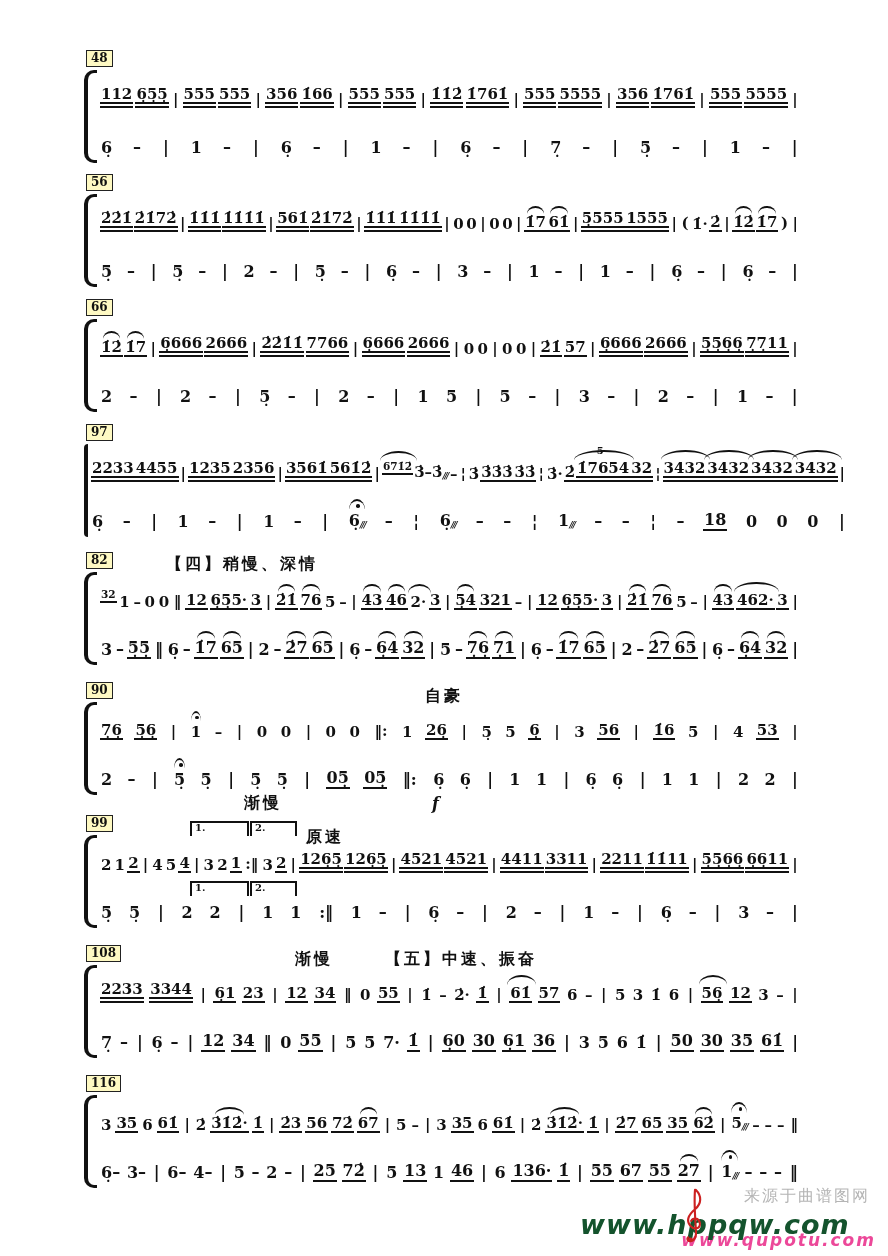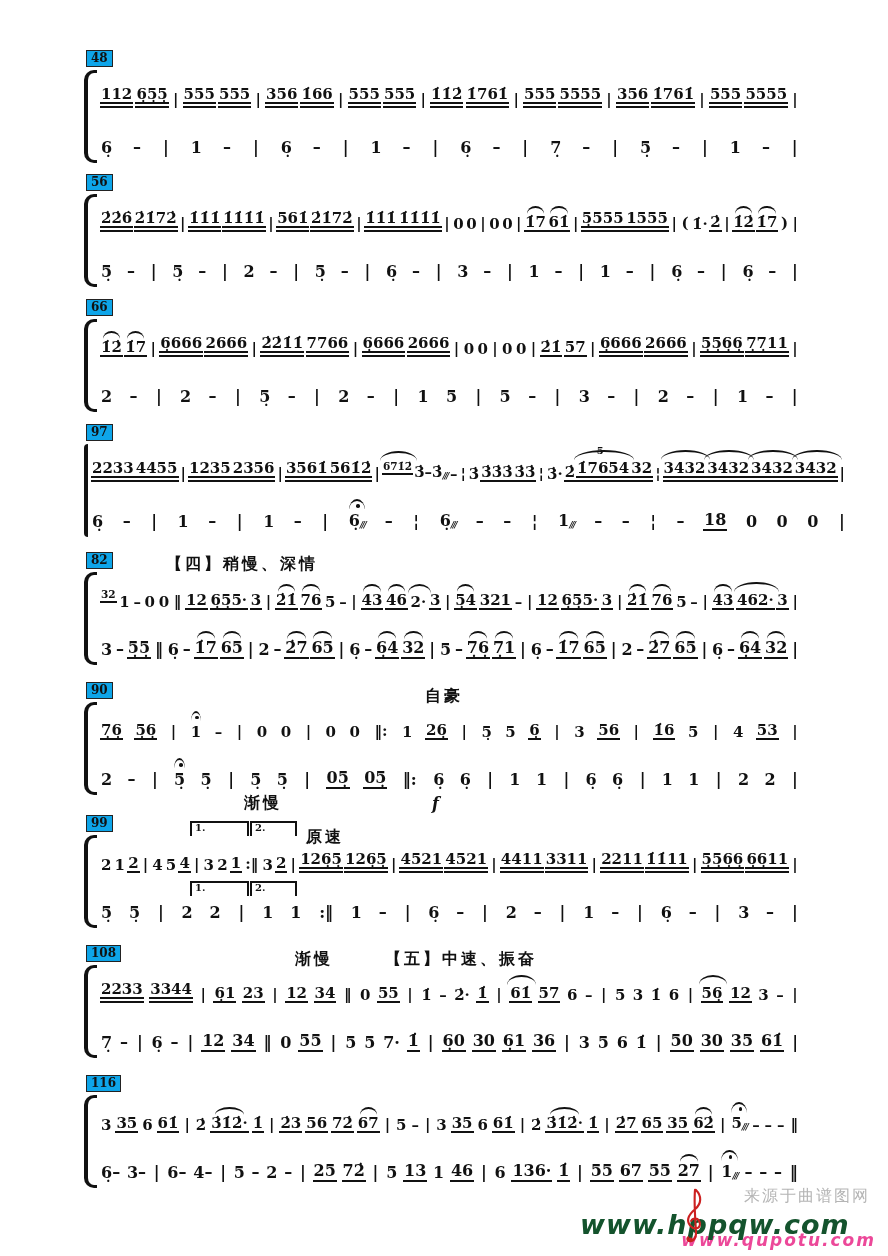--- a/index.html
+++ b/index.html
@@ -1,20 +1,20 @@
 <!DOCTYPE html>
 <html><head>
 <meta charset="utf-8">
 <style>
   html,body{margin:0;padding:0;background:#e8e8e8;}
   #sheet{position:relative;width:888px;height:1256px;background:#ffffff;color:#111;
          font-family:"DejaVu Serif","Liberation Serif",serif;overflow:hidden;}
   .system{position:absolute;left:84px;width:716px;}
   .mno{position:absolute;left:2px;top:0;border:1.5px solid #222;font:bold 12px "DejaVu Serif",serif;
-       padding:0 4px;line-height:15px;background:#0ea5e9;}
+       padding:0 4px;line-height:15px;background:#fef9c3;}
   .grand{display:flex;align-items:stretch;margin-top:20px;}
   .bracket{width:9px;border-left:4px solid #111;border-top:3px solid #111;border-bottom:3px solid #111;
            border-radius:10px 0 0 10px;margin-right:3px;}
   .lines{display:flex;flex-direction:column;gap:27px;flex:1;padding-top:14px;padding-bottom:6px;}
   .line{display:flex;justify-content:space-between;align-items:flex-end;width:100%;
         font-weight:bold;white-space:nowrap;}
   .line.top{font-size:15px;height:24px;}
   .line.bottom{font-size:16px;height:22px;}
   .tok{position:relative;padding:0 1px;line-height:1.1;}
   .bar{padding:0 2px;font-weight:bold;}
@@ -109,21 +109,21 @@
       </div>
     </div>
   </div>
 
   <div class="system" style="top:174px">
     <span class="mno">56</span>
     <div class="grand">
       <div class="bracket"></div>
       <div class="lines">
         <div class="line top">
-            <span class="tok u2">2̇2̇6̇</span>
+            <span class="tok u2">2̇2̇1̇</span>
             <span class="tok u2">2̇1̇72̇</span>
             <span class="bar">|</span>
             <span class="tok u2">1̇1̇1̇</span>
             <span class="tok u2">1̇1̇1̇1̇</span>
             <span class="bar">|</span>
             <span class="tok u2">561̇</span>
             <span class="tok u2">2̇1̇72̇</span>
             <span class="bar">|</span>
             <span class="tok u2">1̇1̇1̇</span>
             <span class="tok u2">1̇1̇1̇1̇</span>

